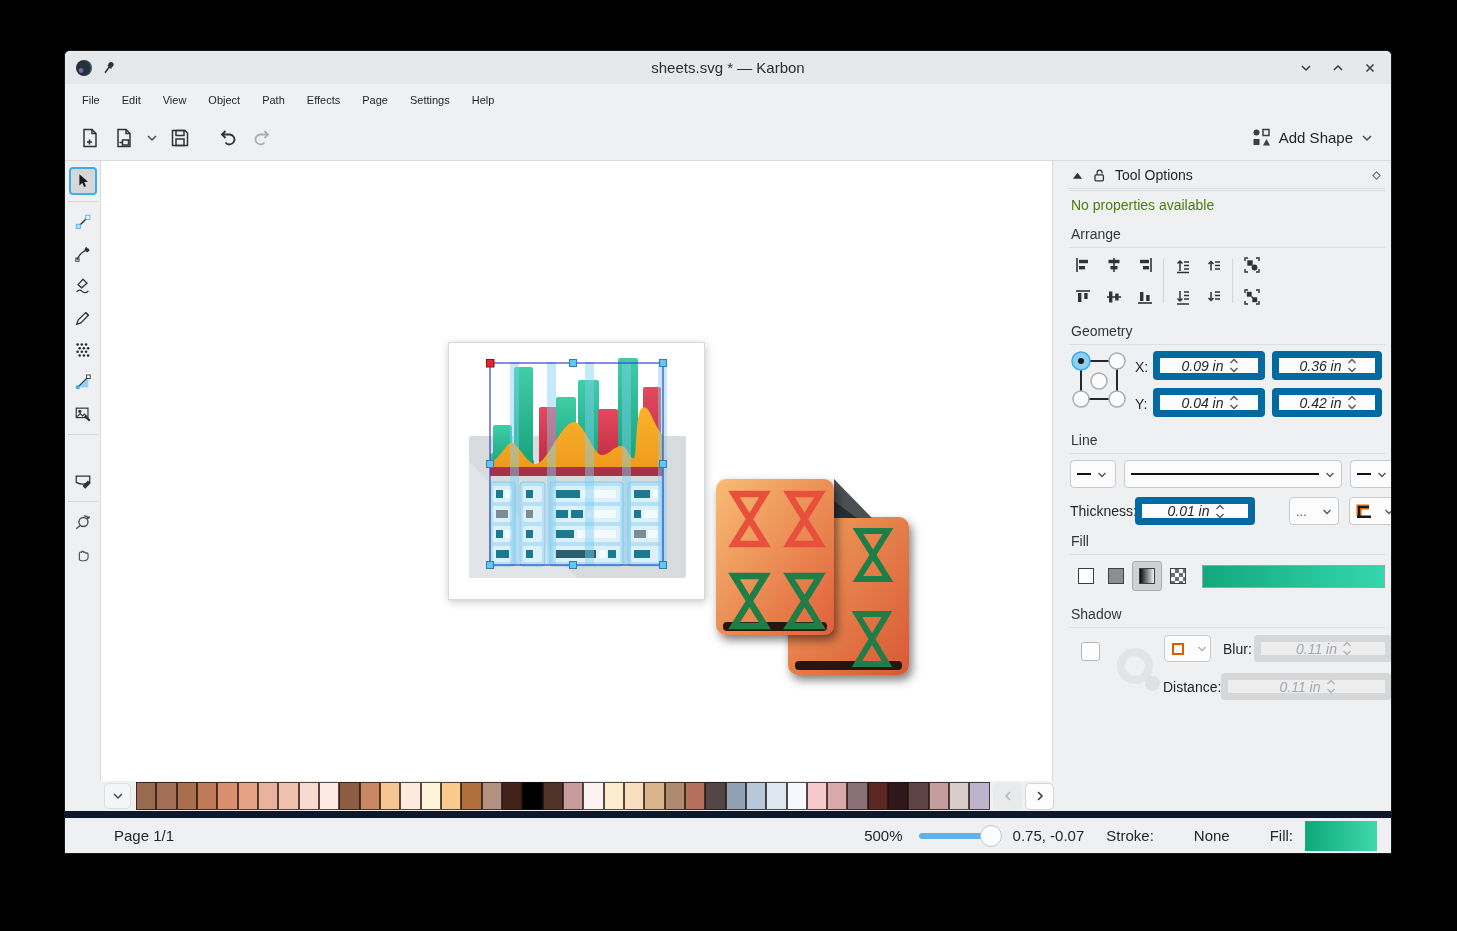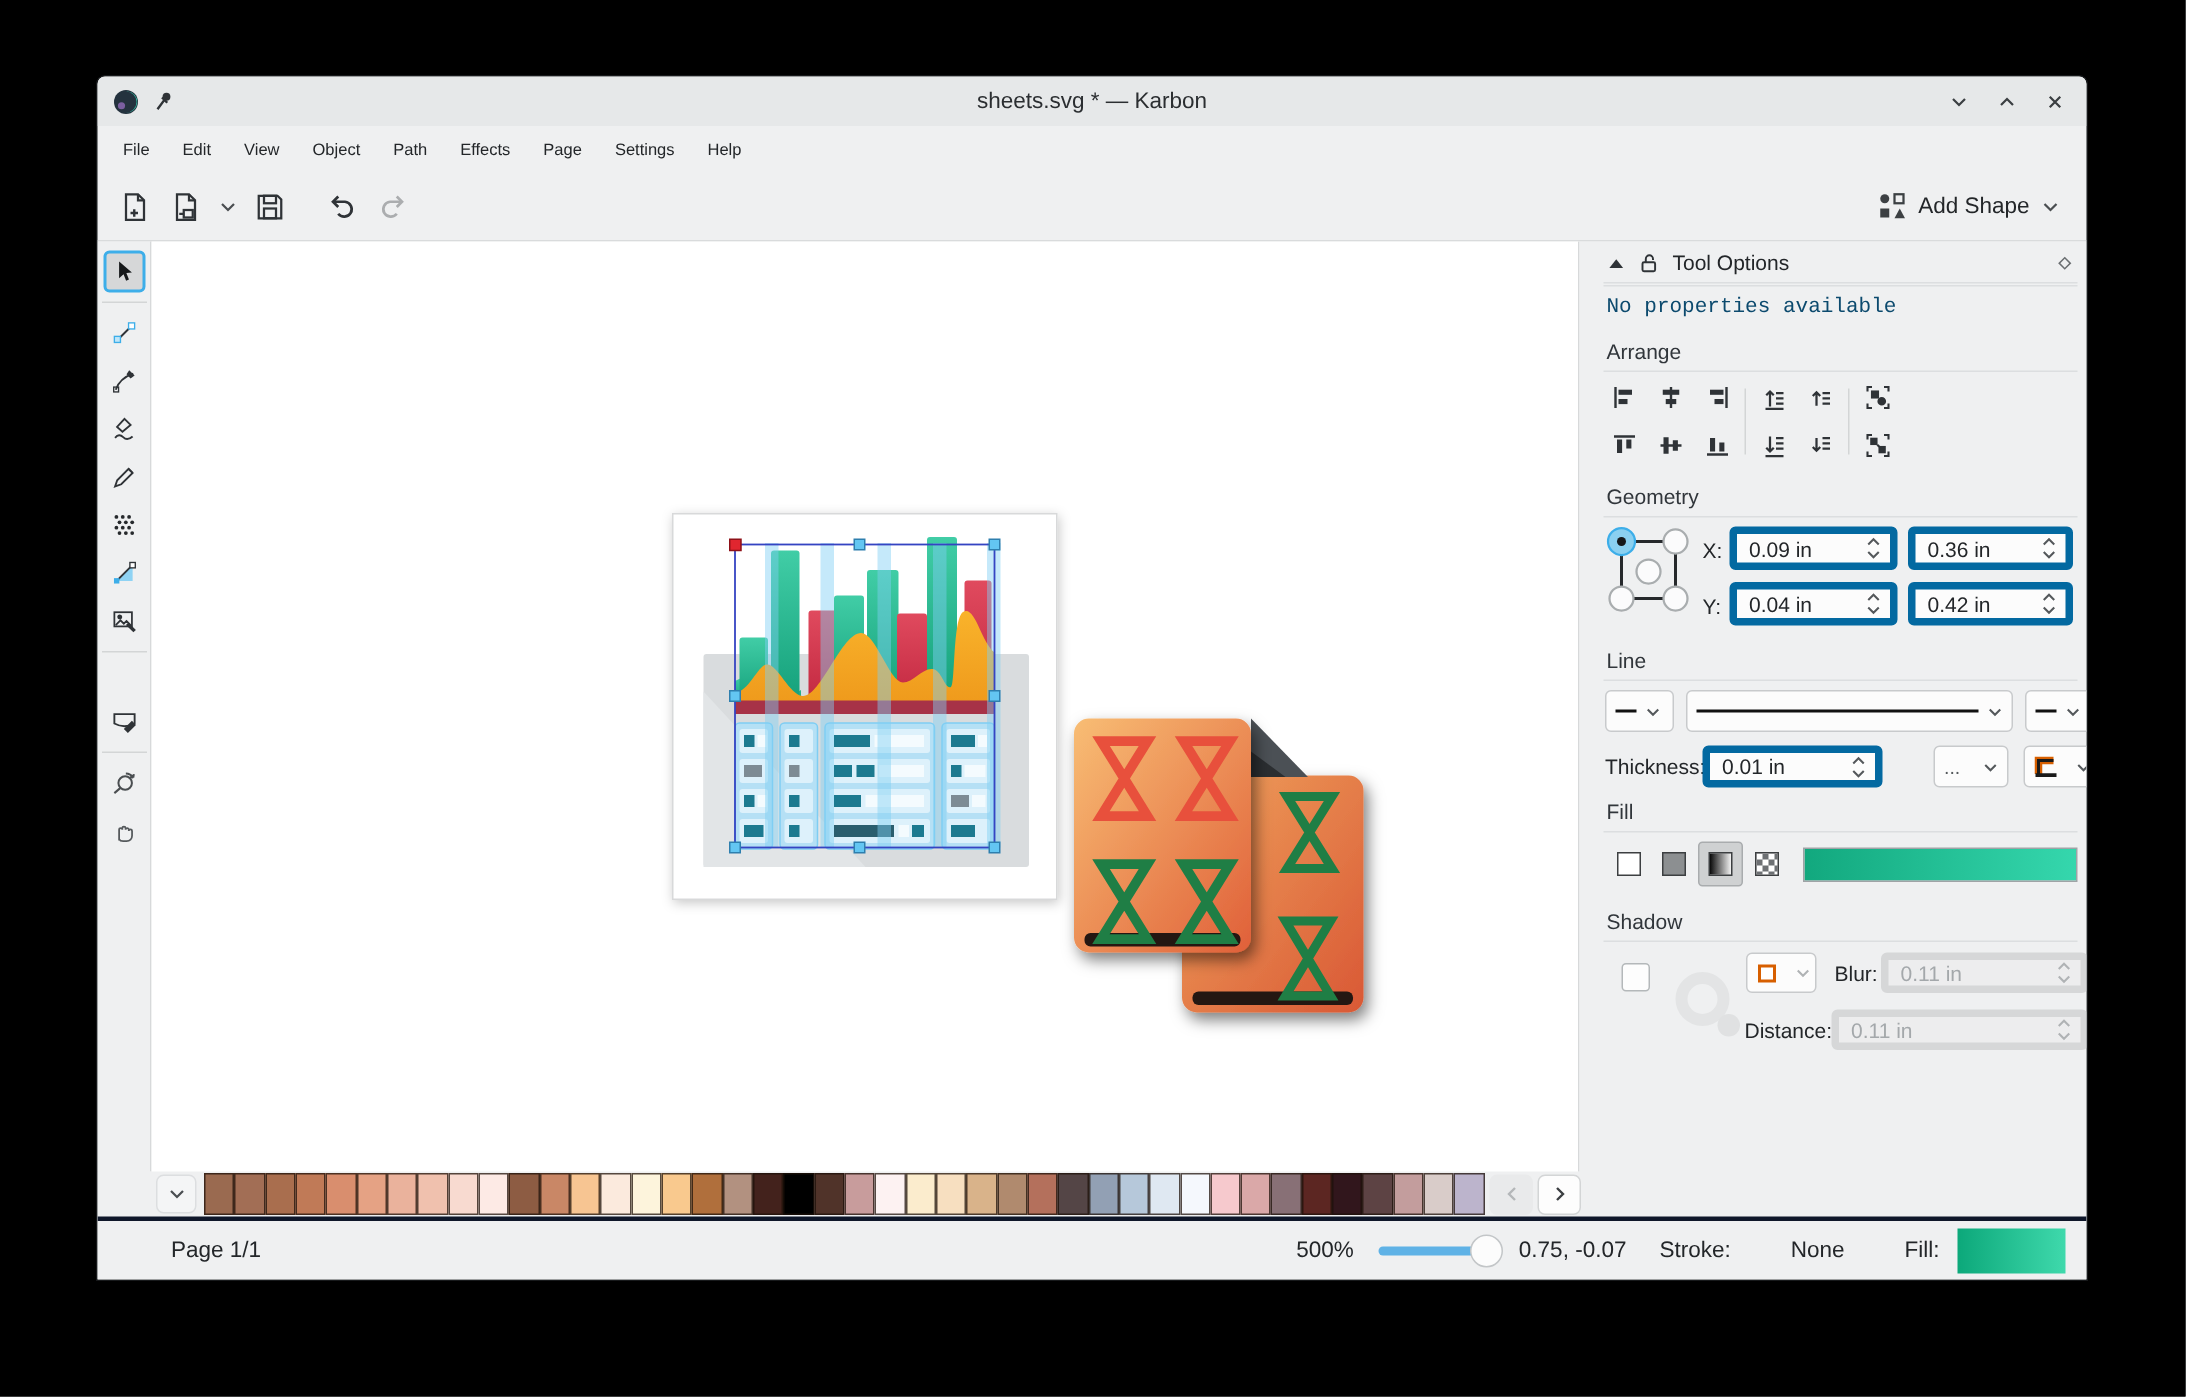--- a/index.html
+++ b/index.html
@@ -32,31 +32,31 @@
   .tbx-sep { width:30px; height:1px; background:#d3d5d6; margin:4px 0; }
 
   .canvas { width:952px; background:#ffffff; position:relative; border-right:1px solid #d7d9da; }
 
   
   .docker { flex:1; background:#eff0f1; padding:2px 6px 0 16px; font-size:13px; position:relative; overflow:hidden; }
   .docker-head { display:flex; align-items:center; gap:8px; height:24px; padding:0 2px; font-size:14px; }
   .docker-head .float-ic { margin-left:auto; }
   .hairline { height:1px; background:#dcdee0; margin:1px 0 0 0; }
   .sect-h { font-size:14px; color:#31363b; padding:7px 2px 4px 2px; }
-  .muted { color:#0c4a6e; padding:6px 2px; font-size:14px;font-family:Liberation Mono, monospace; }
+  .muted { color:#4d7c0f; padding:6px 2px; font-size:14px; }
   .arr-btn { width:27px; height:26px; display:flex; align-items:center; justify-content:center; border-radius:3px; }
   .arr-vsep { width:1px; height:44px; background:#d3d5d6; margin:0 5px; }
   .arr-rows { display:flex; align-items:center; padding:4px 0 6px 0; }
   .arr-col { display:flex; flex-direction:column; gap:6px; }
   .arr-row { display:flex; gap:4px; }
 
   .geo-body { position:relative; height:76px; margin-top:4px; }
   .anchor-w { position:absolute; left:2px; top:2px; }
   .geo-label { position:absolute; font-size:14px; }
-  .spin { position:absolute; height:29px; background:#fcfcfc; border:5px solid #0369a1; border-radius:4px; display:flex; align-items:center; justify-content:space-between; padding:0 6px 0 8px; font-size:14px; gap:5px; }
+  .spin { position:absolute; height:29px; background:#fcfcfc; border:7px solid #0369a1; border-radius:4px; display:flex; align-items:center; justify-content:center; padding:0 6px 0 8px; font-size:14px; gap:5px;font-style:italic; }
   .spin.disabled { background:#ededee; border-color:#d6d7d8; color:#a4a8ab; }
   .spin .chev { display:flex; flex-direction:column; gap:1px; }
 
   .dropdown { background:#fcfcfc; border:1px solid #c8cacc; border-radius:4px; height:28px; display:flex; align-items:center; padding:0 6px; gap:6px; }
   .dropdown .stretch { flex:1; }
   .lineglyph { height:2px; background:#111; }
 
   .line-row1 { position:relative; height:30px; margin-top:4px; }
   .line-row2 { position:relative; height:30px; margin-top:8px; }
   .lbl { font-size:14px; }
@@ -82,21 +82,21 @@
   
   .palettebar { height:30px; background:#eff0f1; display:flex; align-items:center; padding-left:39px; flex:0 0 auto; }
   .pal-drop { width:27px; height:26px; background:#f4f5f6; border:1px solid #dcdee0; border-radius:5px; display:flex; align-items:center; justify-content:center; margin-right:5px; }
   .swatches { display:flex; height:28px; width:854px; overflow:hidden; }
   .swatch { flex:0 0 20.33px; height:28px; border:1px solid rgba(30,18,10,.75); }
   .pal-arrow { width:29px; height:27px; border-radius:5px; display:flex; align-items:center; justify-content:center; margin-left:3px; }
   .pal-arrow.disabled { background:#e9eaeb; color:#b4b7b9; }
   .pal-arrow.enabled { background:#fdfdfd; border:1px solid #d3d5d6; }
 
   
-  .statusbar { height:42px; border-top:3px solid #0f172a; display:flex; align-items:center; font-size:15px; padding:0 14px 0 49px; flex:0 0 auto; background:#eff0f1; }
+  .statusbar { height:42px; border-top:7px solid #0f172a; display:flex; align-items:center; font-size:15px; padding:0 14px 0 49px; flex:0 0 auto; background:#eff0f1; }
   .sb-right { margin-left:auto; display:flex; align-items:center; }
   .slider { width:72px; height:6px; background:#5fb2e6; border-radius:3px; position:relative; margin:0 22px 0 16px; }
   .slider .handle { position:absolute; right:-11px; top:-8px; width:22px; height:22px; background:#fcfcfc; border:1px solid #c3c6c8; border-radius:50%; }
   svg { display:block; }
 </style>
 </head>
 <body>
 
 <div class="window">
 

